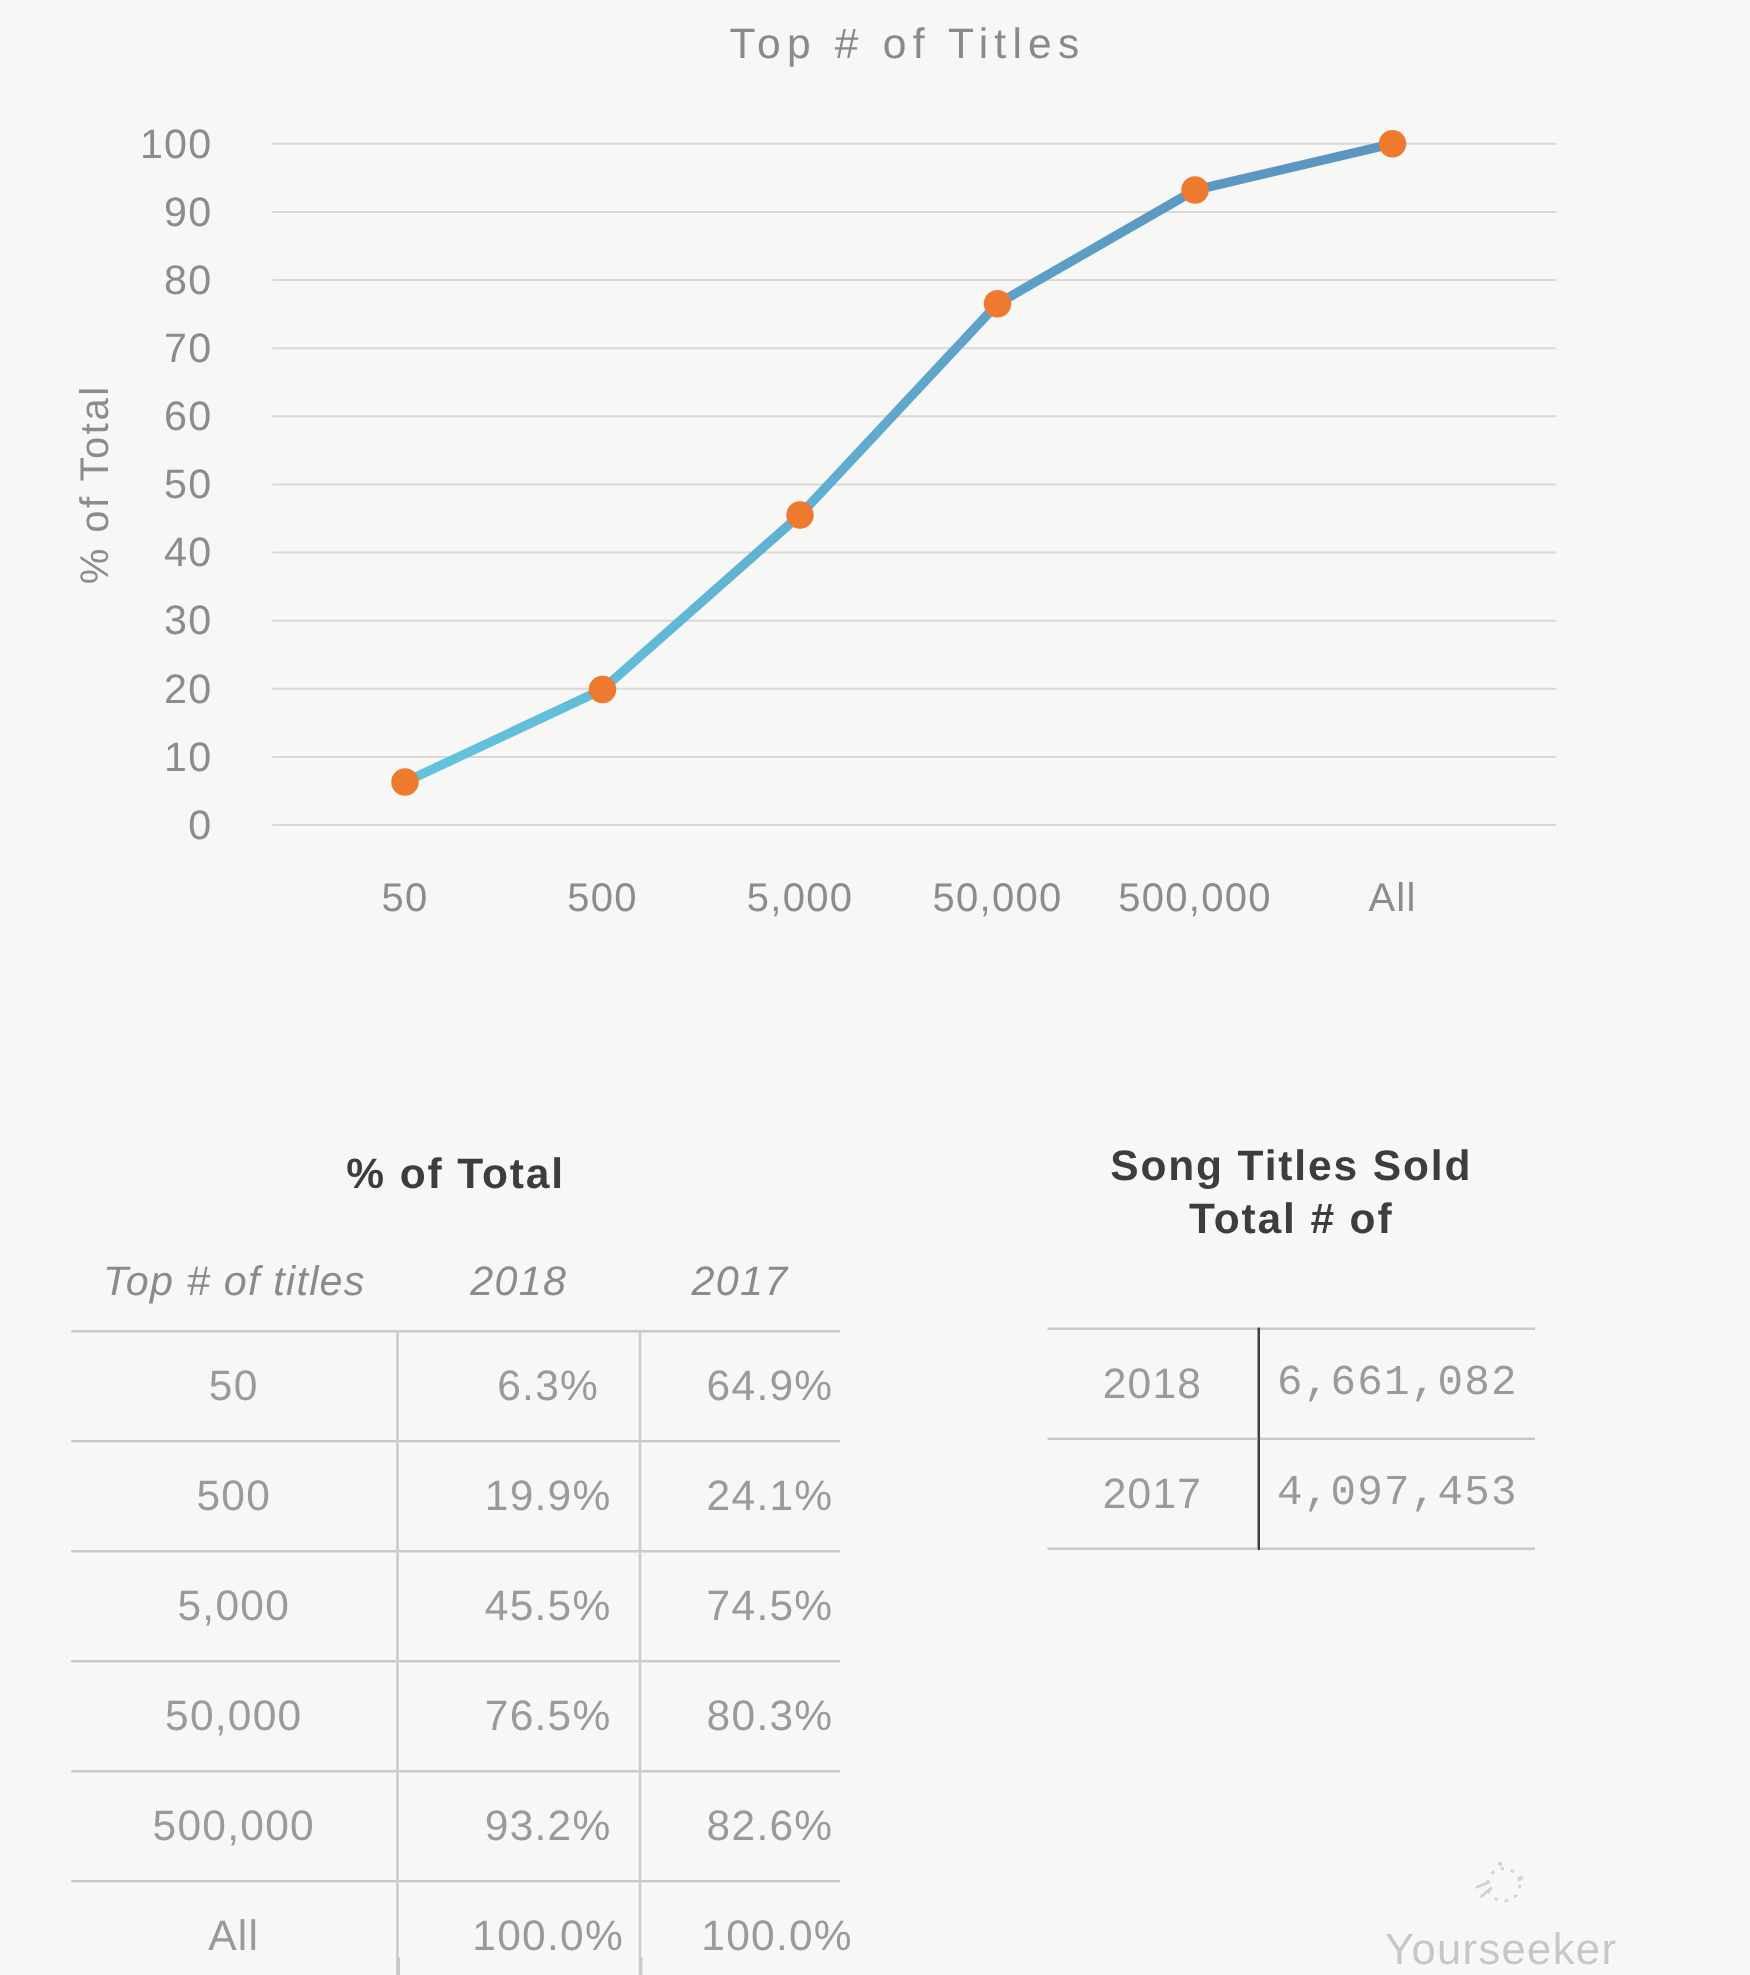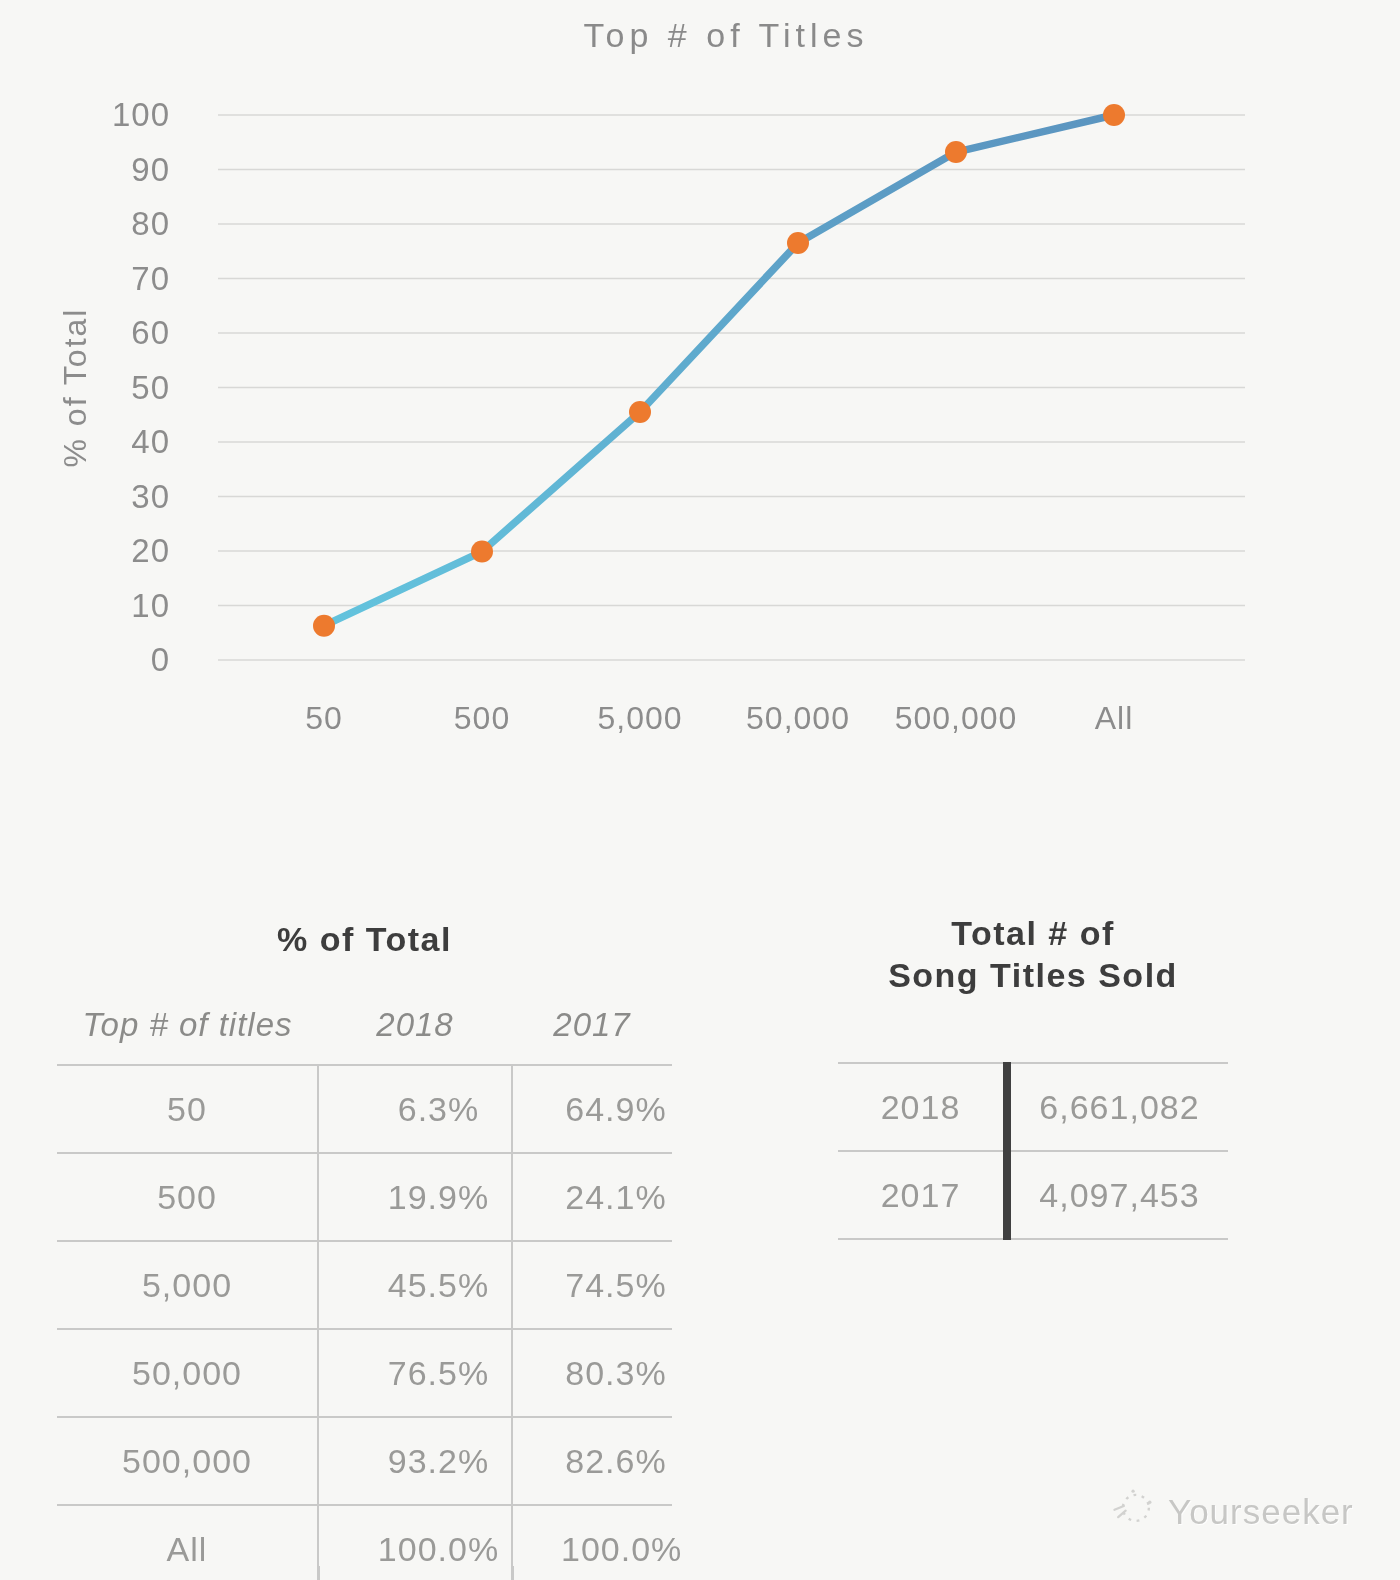--- a/index.html
+++ b/index.html
@@ -41,23 +41,23 @@
   #stub1{left:318px;} #stub2{left:512px;}
   
   #ts-table{
     position:absolute;left:838px;top:1062px;width:390px;
     border-collapse:collapse;table-layout:fixed;border-top:2px solid #c9c9c8;
   }
   #ts-table td{
     height:84px;text-align:center;font-size:34px;color:#9a9a98;letter-spacing:1px;
   }
   #ts-table tbody tr{border-bottom:2px solid #c9c9c8;}
-  #ts-table td.val{border-left:8px solid #404040;}
+  #ts-table td.val{border-left:2px solid #404040;font-family:Liberation Mono, monospace;}
   
-  #watermark{position:absolute;left:1108px;top:1480px;display:flex;align-items:flex-end;gap:8px;}
+  #watermark{position:absolute;left:1108px;top:1480px;display:flex;align-items:center;gap:8px;flex-direction:column;}
   #watermark .wm-text{
     font-size:35px;color:#c7c7c5;font-weight:500;letter-spacing:1px;
     text-shadow:1px 1px 0 rgba(255,255,255,.85);
   }
 </style>
 </head>
 <body>
 
 <div class="page">
 
@@ -153,22 +153,22 @@
         <td class="c1">All</td>
         <td class="c2">100.0%</td>
         <td class="c3">100.0%</td>
       </tr>
     </tbody>
   </table>
   <div class="divider-stub" id="stub1"></div>
   <div class="divider-stub" id="stub2"></div>
 
   <div id="ts-title" class="table-title">
+    <span>Song Titles Sold</span>
     <span>Total # of</span>
-    <span>Song Titles Sold</span>
   </div>
 
   <table id="ts-table">
     <colgroup>
         <col style="width:169px">
         <col style="width:221px">
       </colgroup>
     <tbody>
       <tr>
         <td class="year">2018</td>

